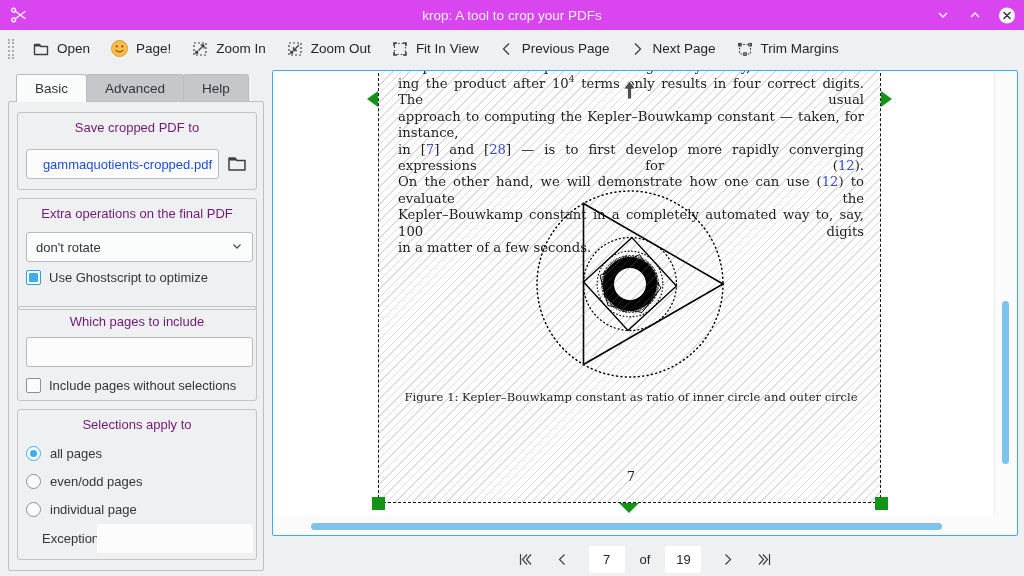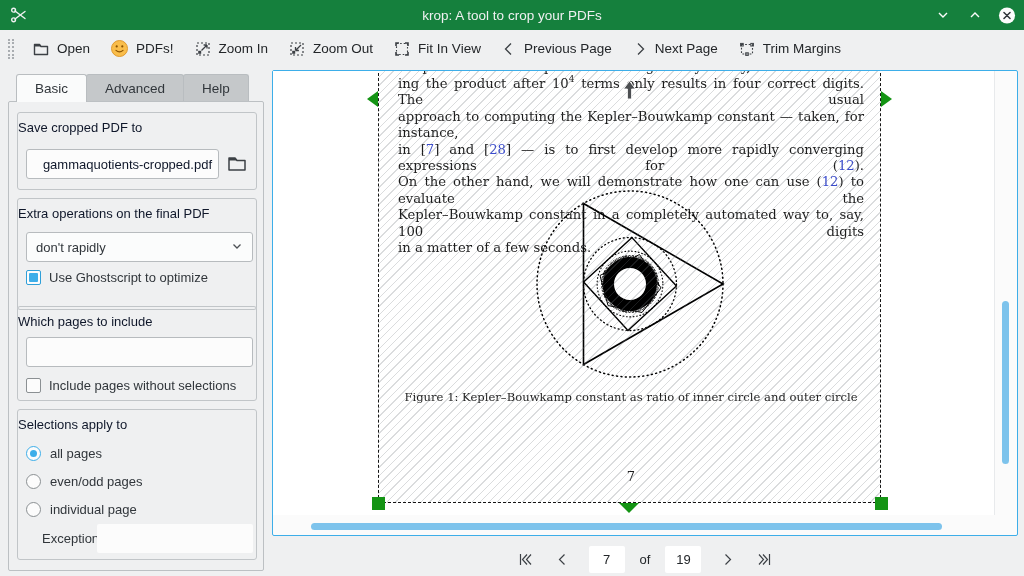--- a/index.html
+++ b/index.html
@@ -1,40 +1,40 @@
 <!DOCTYPE html>
 <html><head>
 <meta charset="utf-8">
 <style>
   * { margin:0; padding:0; box-sizing:border-box; }
   html,body { width:1024px; height:576px; overflow:hidden; }
   body { font-family:"Liberation Sans", sans-serif; background:#eff0f1; color:#31363b; position:relative; }
   #stage { position:absolute; left:0; top:0; width:1024px; height:576px; background:#eff0f1; }
 
   
-  .titlebar { position:absolute; left:0; top:0; width:1024px; height:30px; background:#15803d; display:flex; align-items:center; }
+  .titlebar { position:absolute; left:0; top:0; width:1024px; height:30px; background:#d946ef; display:flex; align-items:center; }
   .titlebar .appicon { position:absolute; left:10px; top:6px; width:18px; height:18px; }
   .titlebar .title { position:absolute; left:0; right:0; text-align:center; color:#eff0f1; font-size:13.5px; }
   .winbtns { position:absolute; right:8px; top:0; height:30px; display:flex; align-items:center; gap:14px; }
   .winbtn { width:18px; height:18px; display:flex; align-items:center; justify-content:center; }
 
   
   .toolbar { position:absolute; left:0; top:30px; width:1024px; height:37px; background:#eff0f1; display:flex; align-items:center; }
   .tb-handle { width:6px; height:20px; margin:0 8px 0 8px; border-left:2px dotted #a9adb1; border-right:2px dotted #a9adb1; }
   .tb-btn { display:flex; align-items:center; gap:7px; padding:5px 10px; border-radius:3px; font-size:13.5px; color:#232629; }
   .tb-btn svg { display:block; }
 
   
   .tabs { position:absolute; left:16px; top:74px; display:flex; }
   .tab { height:27px; padding:0 18px; display:flex; align-items:center; font-size:13.5px; border:1px solid #b9bdc0; border-bottom:none; border-radius:3px 3px 0 0; background:#c5c8ca; margin-right:-1px; position:relative; }
   .tab.active { background:#fafbfb; z-index:3; height:28px; }
   .sideframe { position:absolute; left:8px; top:101px; width:256px; height:470px; border:1px solid #bcc0c3; border-radius:2px; background:#eff0f1; z-index:1; }
   .group { position:absolute; left:8px; width:240px; border:1px solid #c1c5c8; border-radius:3px; }
-  .group .gtitle { text-align:left; font-size:13px; padding-top:7px; color:#0f172a; }
-  .txtinput { background:#fcfcfc; border:1px solid #b7bbbe; border-radius:3px; height:30px; font-size:13px; color:#0f172a; font-family:"Liberation Sans",sans-serif; }
+  .group .gtitle { text-align:center; font-size:13px; padding-top:7px; color:#701a75; }
+  .txtinput { background:#fcfcfc; border:1px solid #b7bbbe; border-radius:3px; height:30px; font-size:13px; color:#1d4ed8; font-family:"Liberation Sans",sans-serif; }
   .fileinput { position:absolute; left:8px; top:36px; width:193px; display:flex; justify-content:flex-end; overflow:hidden; align-items:center; }
   .fileinput span { white-space:nowrap; padding-right:6px; }
   .combo { position:absolute; left:8px; top:33px; width:227px; height:30px; background:#fbfcfc; border:1px solid #b7bbbe; border-radius:3px; display:flex; align-items:center; justify-content:space-between; padding:0 9px; font-size:13px; }
   .checkrow { position:absolute; display:flex; align-items:center; gap:8px; font-size:13px;text-align:center; }
   .cbox { width:15px; height:15px; border:1px solid #8b9093; border-radius:2px; background:#fcfcfc; position:relative; flex:0 0 auto; }
   .cbox.checked { border-color:#2f9fd8; }
   .cbox.checked::after { content:""; position:absolute; left:2px; top:2px; right:2px; bottom:2px; background:#3daee9; border-radius:1px; }
   .radiorow { position:absolute; display:flex; align-items:center; gap:9px; font-size:13px; }
   .rdot { width:15px; height:15px; border:1px solid #8b9093; border-radius:50%; background:#fcfcfc; position:relative; flex:0 0 auto; }
   .rdot.sel { border-color:#3daee9; }
@@ -122,21 +122,21 @@
     </span>
     <span class="tb-btn">
       <span>
           <svg width="19" height="19" viewBox="0 0 19 19">
             <circle cx="9.5" cy="9.5" r="8" fill="#f9bd4a" stroke="#e09a2f" stroke-width="1"></circle>
             <circle cx="6.7" cy="7.4" r="1.1" fill="#8a5200"></circle>
             <circle cx="12.3" cy="7.4" r="1.1" fill="#8a5200"></circle>
             <path d="M6 11.4 q3.5 3 7 0" fill="none" stroke="#8a5200" stroke-width="1.2" stroke-linecap="round"></path>
           </svg>
         </span>
-      <span>PDFs!</span>
+      <span>Page!</span>
     </span>
     <span class="tb-btn">
       <span>
           <svg width="18" height="18" viewBox="0 0 18 18">
             <rect x="3" y="3" width="12" height="12" fill="none" stroke="#3c4045" stroke-width="1.2" stroke-dasharray="2 2"></rect>
             <rect x="4.2" y="10.8" width="3" height="3" fill="#3c4045"></rect>
             <path d="M7.5 10.5 L13 5 M13 5 h-3.4 M13 5 v3.4" fill="none" stroke="#3c4045" stroke-width="1.3"></path>
           </svg>
         </span>
       <span>Zoom In</span>
@@ -206,21 +206,21 @@
         <svg width="22" height="22" viewBox="0 0 22 22">
             <path d="M3 6 h6 l2 2.5 h8 v9.5 h-16 z" fill="none" stroke="#3c4045" stroke-width="1.5" stroke-linejoin="round"></path>
             <path d="M3 6 h6 l2 2.5 h-8 z" fill="#3c4045"></path>
           </svg>
       </span>
     </div>
 
     <div class="group" style="top:96px; height:112px;">
       <div class="gtitle">Extra operations on the final PDF</div>
       <div class="combo">
-        <span>don't rapidly</span>
+        <span>don't rotate</span>
         <span><svg width="12" height="12" viewBox="0 0 12 12">
               <polyline points="2.5,4.5 6,8 9.5,4.5" fill="none" stroke="#4d5155" stroke-width="1.3"></polyline>
             </svg></span>
       </div>
       <div class="checkrow" style="left:8px; top:71px;">
         <span class="cbox checked"></span>
         <span>Use Ghostscript to optimize</span>
       </div>
     </div>
 

